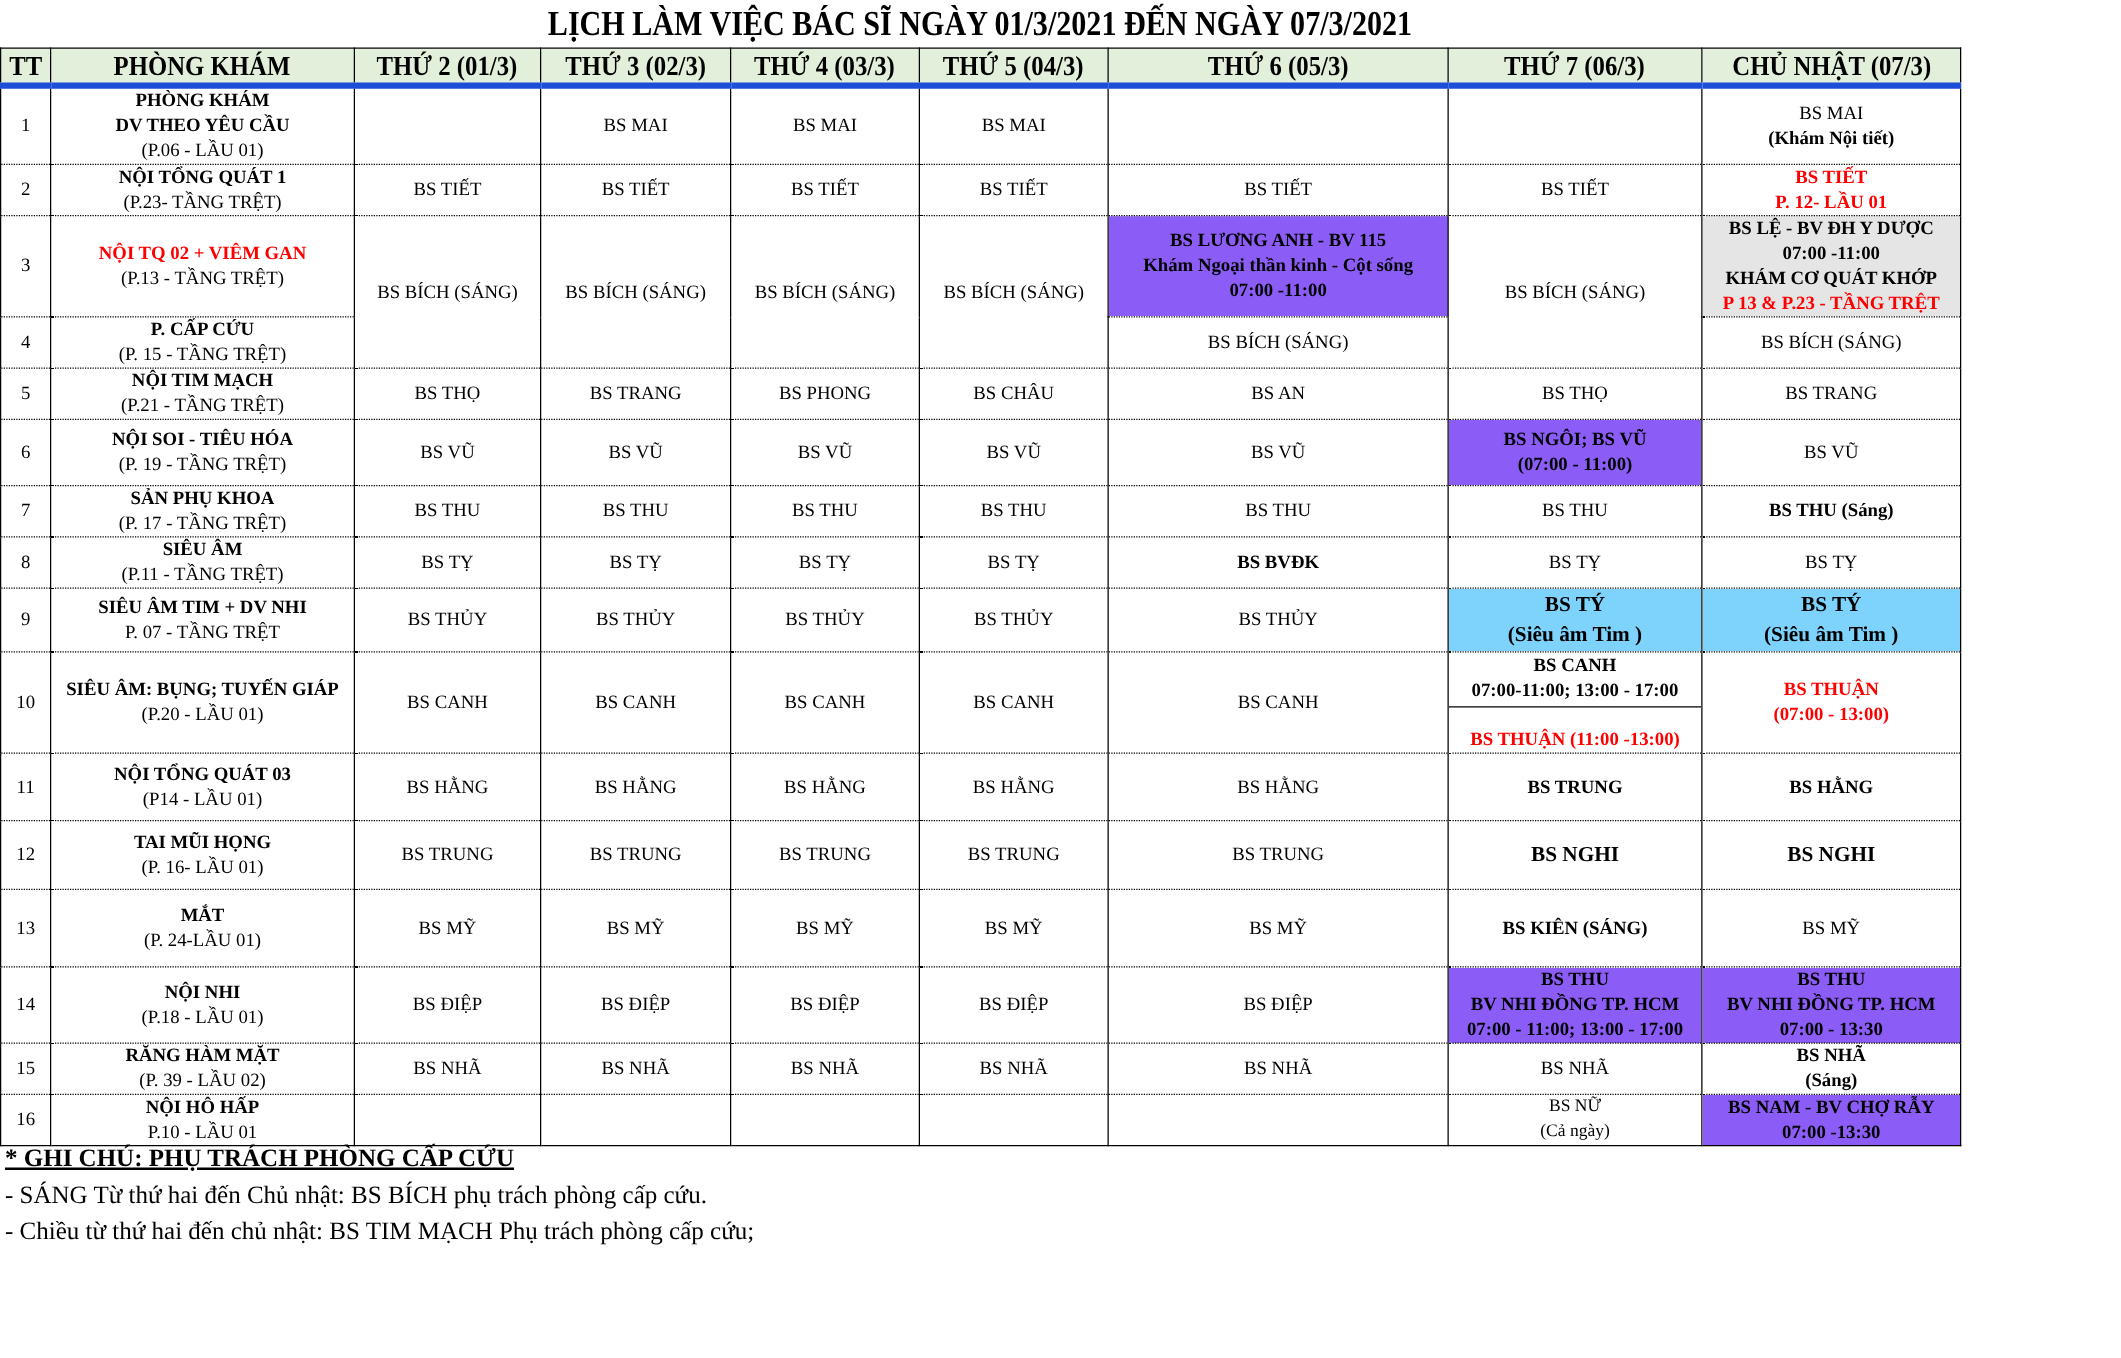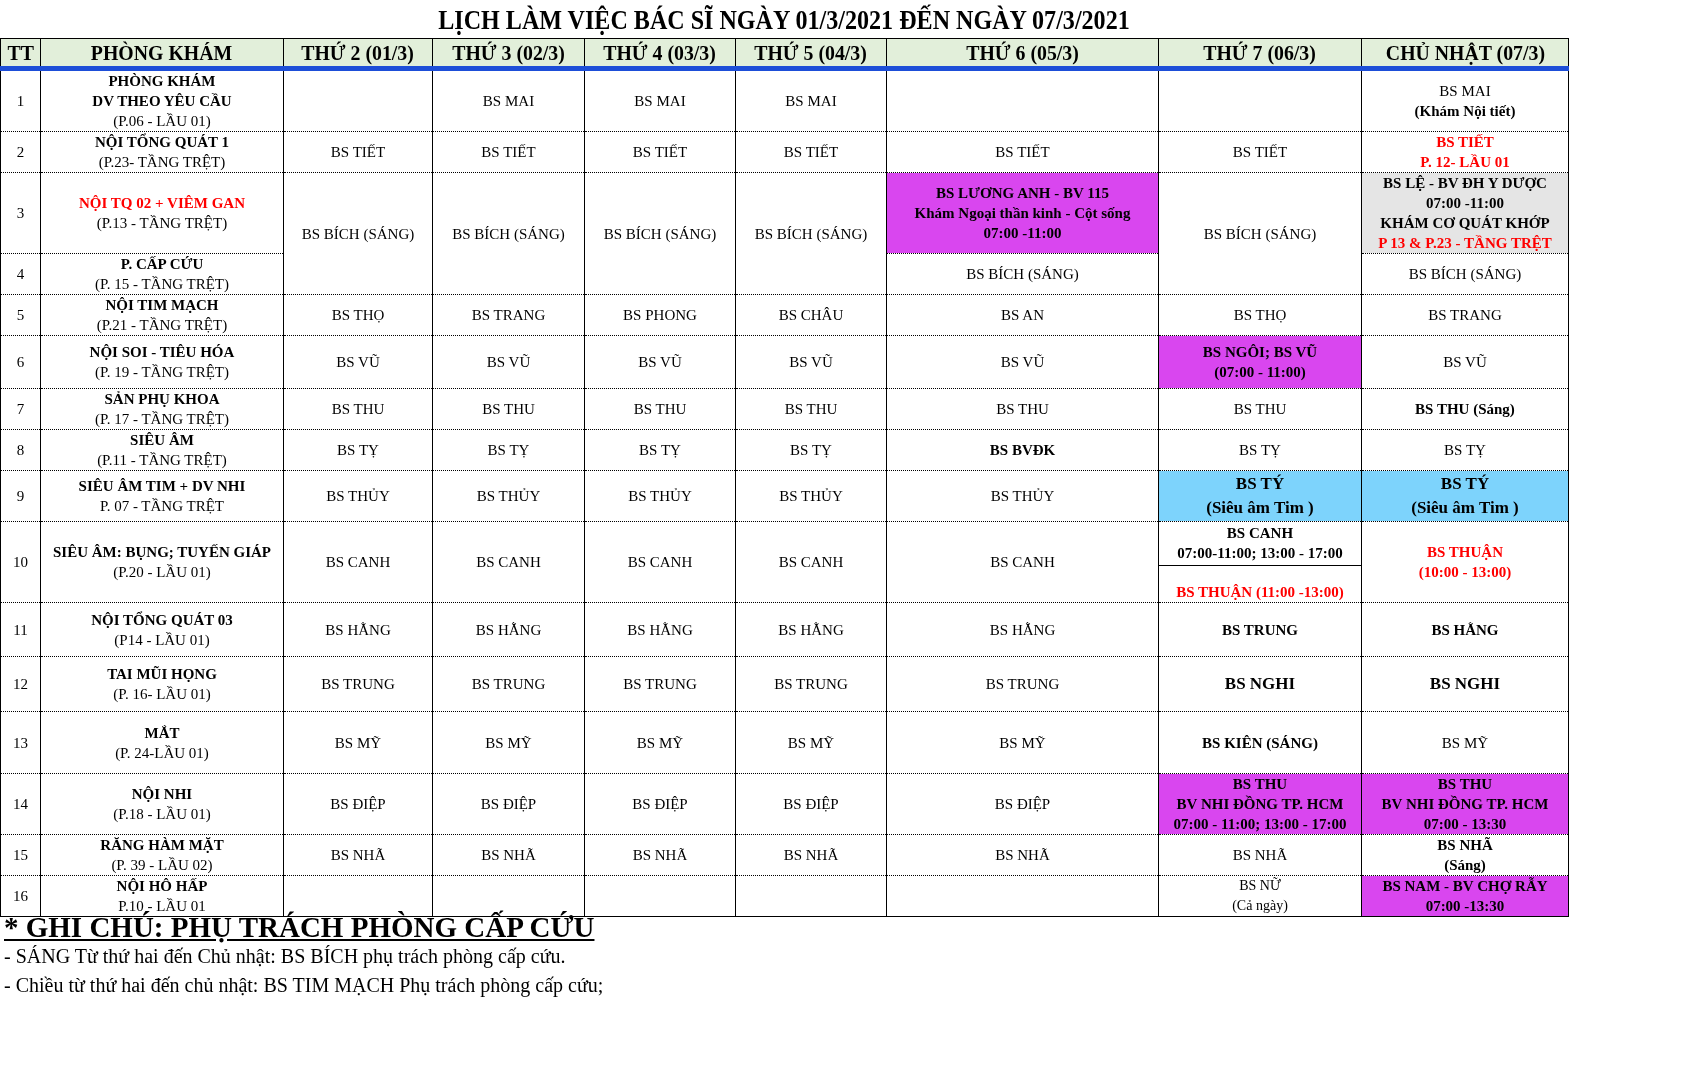--- a/index.html
+++ b/index.html
@@ -8,31 +8,31 @@
   .title{position:absolute;left:0;top:2px;width:1568px;height:36px;text-align:center;font-weight:bold;font-size:28px;line-height:36px;letter-spacing:0px;transform:scaleX(0.86);transform-origin:center;}
   table{position:absolute;left:0;top:38px;border-collapse:collapse;table-layout:fixed;width:1568px;}
   td,th{border-left:1px solid #000;border-right:1px solid #000;border-bottom:1px dotted #000;text-align:center;vertical-align:middle;padding:0 2px;font-size:15px;line-height:20px;overflow:hidden;}
   th{background:#e2efda;font-weight:bold;font-size:22px;height:27px;border-top:1px solid #000;border-bottom:5px solid #1d4ed8;}
   th span{display:inline-block;transform:scaleX(0.9);}
   .tt{font-size:15px;}
   .room .nm{font-weight:bold;display:block;}
   .room .loc{display:block;}
   .red{color:#ff0000;}
   .b{font-weight:bold;}
-  .green{background:#d946ef;}
+  .green{background:#8b5cf6;}
   .greenDk{background:#e5e5e5;}
   .peach{background:#7dd3fc;}
   .big{font-size:17px;line-height:24px;}
   .small{font-size:14px;line-height:20px;}
   td span.line{display:block;}
   .split-top{border-bottom:1.5px solid #000;padding-bottom:2px;margin:0 -2px;}
   .split-bot{padding-top:16px;}
   tr.last td{border-bottom:1.5px solid #000;}
   .notes{position:absolute;left:4px;top:912px;width:1200px;}
-  .notes .head{font-weight:bold;font-size:29px;line-height:30px;text-decoration:underline;}
+  .notes .head{font-weight:bold;font-size:20px;line-height:30px;text-decoration:underline;}
   .notes .n{font-size:20px;line-height:29px;}
 </style>
 </head>
 <body>
 
 <div class="sheet">
   <div class="title">LỊCH LÀM VIỆC BÁC SĨ NGÀY 01/3/2021 ĐẾN NGÀY 07/3/2021</div>
 
   <table>
     <colgroup>
@@ -231,21 +231,21 @@
           <div class="split-top">
             <span class="line">BS CANH</span>
             <span class="line">07:00-11:00; 13:00 - 17:00</span>
           </div>
           <div class="split-bot red">
             <span class="line">BS THUẬN (11:00 -13:00)</span>
           </div>
         </td>
         <td class="red b">
           <span class="line">BS THUẬN</span>
-          <span class="line">(10:00 - 13:00)</span>
+          <span class="line">(07:00 - 13:00)</span>
         </td>
       </tr>
 
       <tr style="height:54px">
         <td class="tt">11</td>
         <td class="room">
           <span class="nm">NỘI TỔNG QUÁT 03</span>
           <span class="loc">(P14 - LẦU 01)</span>
         </td>
         <td>BS HẰNG</td>

